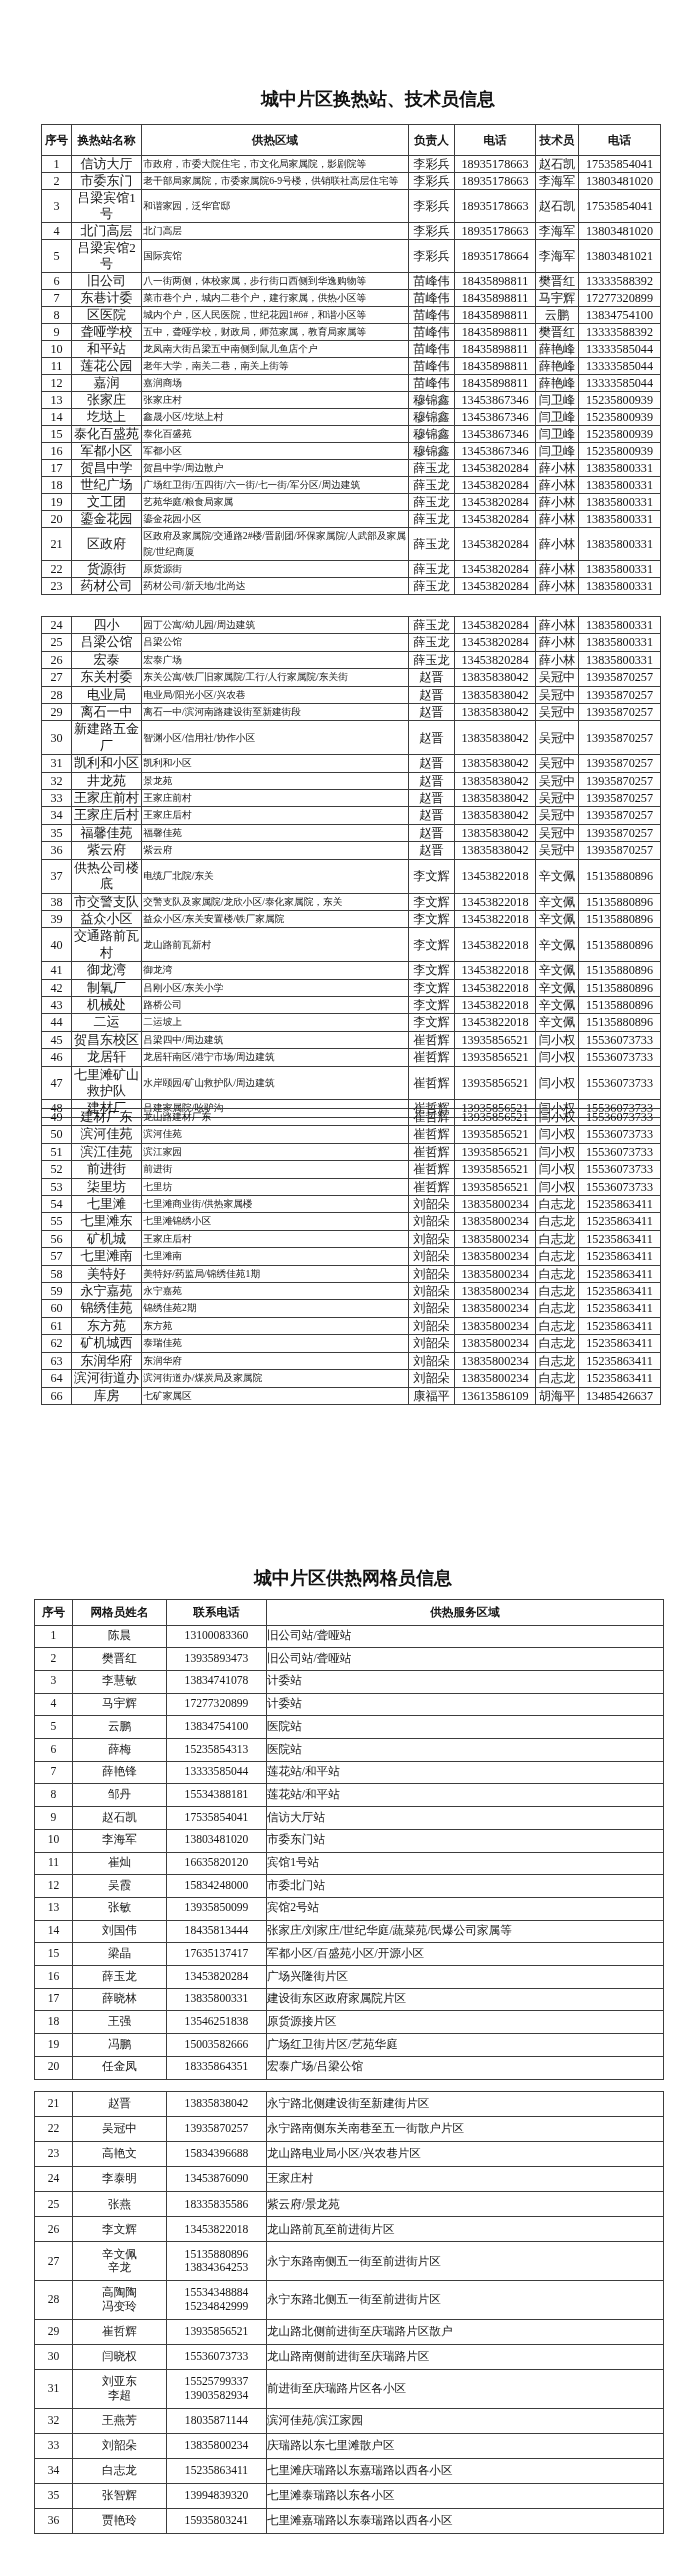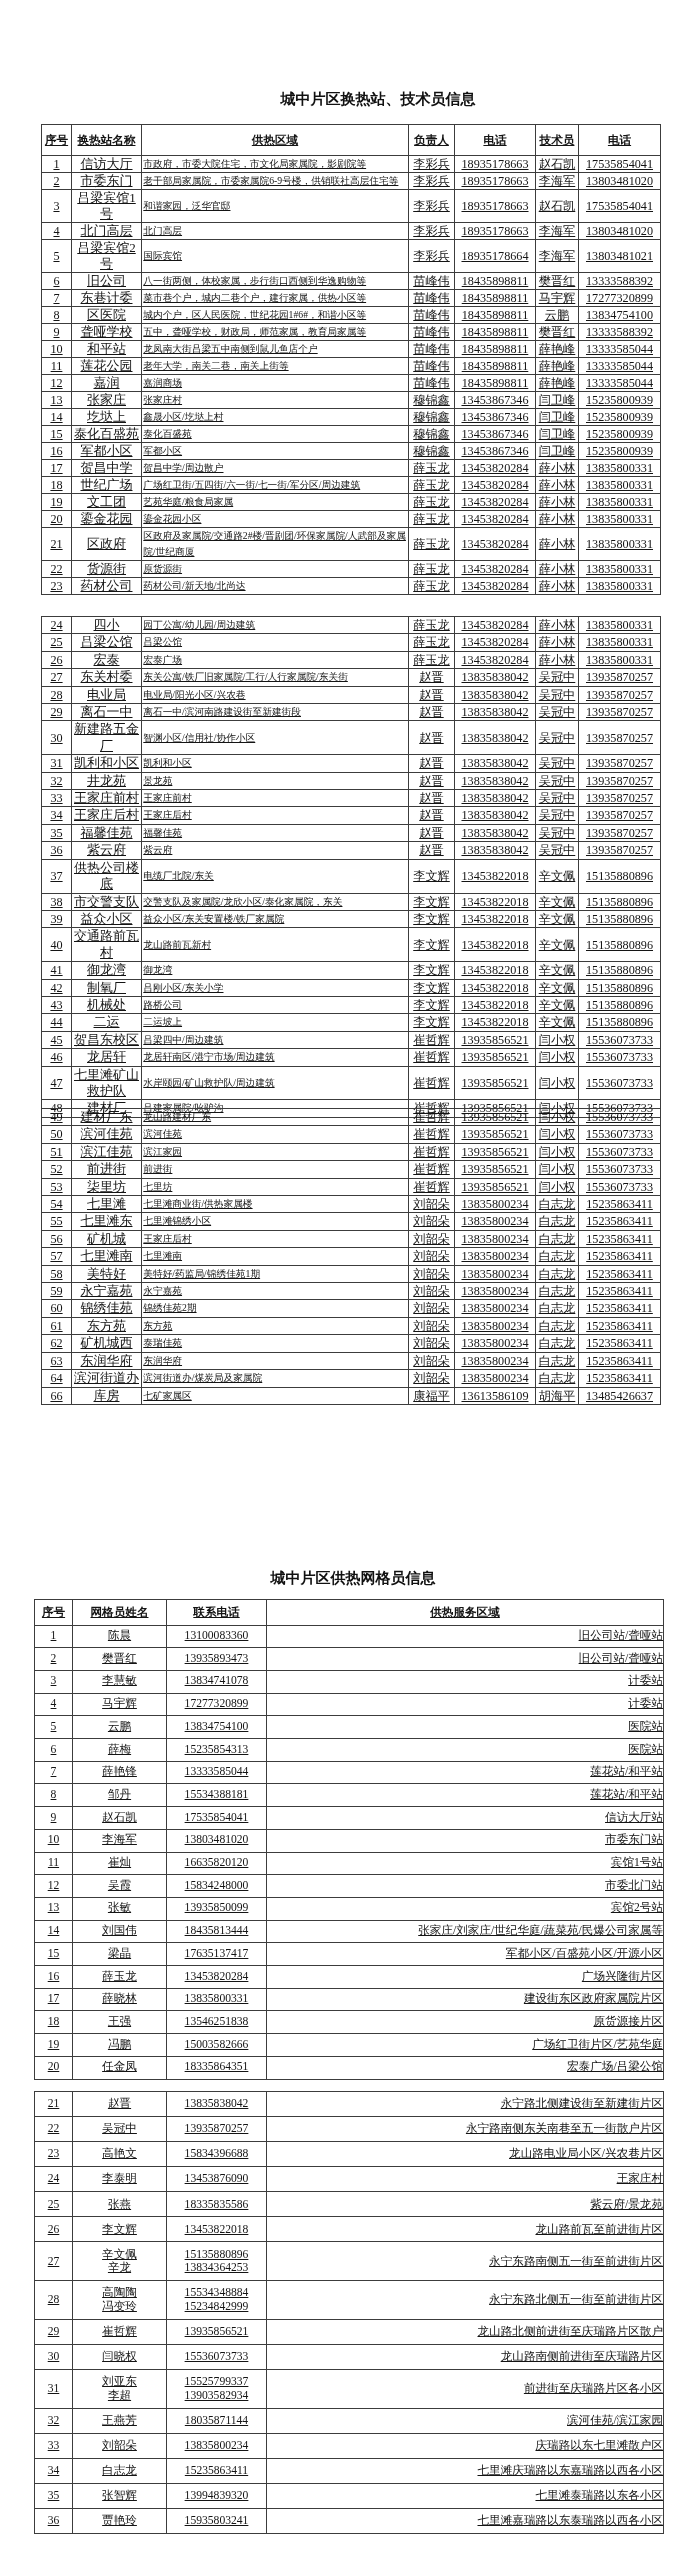--- a/index.html
+++ b/index.html
@@ -1,42 +1,42 @@
 <!DOCTYPE html>
 <html style="font-size:10.3px"><head>
 <meta charset="utf-8">
 <style>
   html, body { margin:0; padding:0; background:#ffffff; }
   body { position:relative; width:696px; height:2576px; overflow:hidden; color:#141414;
          font-family:"Liberation Serif", "DejaVu Serif", serif; }
-  .title { position:absolute; font-family:"DejaVu Sans", sans-serif; font-weight:bold; font-size:15px;
+  .title { position:absolute; font-family:"DejaVu Sans", sans-serif; font-weight:bold; font-size:18px;
            line-height:26px; height:26px; text-align:center; white-space:nowrap; color:#111; letter-spacing:0; }
   #title1 { left:258px; top:86px; width:240px; }
   #title2 { left:252px; top:1565px; width:202px; }
 
-  table { position:absolute; border-collapse:collapse; table-layout:fixed;text-decoration:underline; }
+  table { position:absolute; border-collapse:collapse; table-layout:fixed; }
   td, th { border:0.6px solid #3c3c3c; padding:0; vertical-align:middle; text-align:center; overflow:hidden; }
 
   
   .st { left:41px; width:619px; }
   .st th { height:30px; font-family:"DejaVu Sans", sans-serif; font-weight:bold; font-size:11.6px; line-height:14px; }
   .st td { font-size:12.2px; line-height:16px; }
   .st td.name { font-size:13px; }
   .st td.area { font-size:9.7px; text-align:left; padding-left:1.3px; }
   .st td.phone { font-family:"Liberation Serif", serif; font-size:12.2px; }
   .st.t2 td, .st.t3 td { line-height:16.4px; }
   #t1 { top:124px; }
   #t2 { top:616px; }
   #t3 { top:1108px; }
 
   
   .gw { left:34px; width:629px; }
   .gw th { height:24.5px; font-family:"DejaVu Sans", sans-serif; font-weight:bold; font-size:11.6px; }
   .gw td { font-size:11.6px; white-space:pre-line; }
-  .gw td.area { text-align:right; padding-left:1.9px; }
+  .gw td.area { text-align:left; padding-left:1.9px; }
   #t4 { top:1599px; }
   #t4 tbody td { padding:4.5px 0; line-height:12.7px; }
   #t5 { top:2091px; }
   #t5 td { padding:5.2px 0; line-height:13.7px; }
 </style>
 </head>
 <body>
 
 <div id="title1" class="title">城中片区换热站、技术员信息</div>
 

